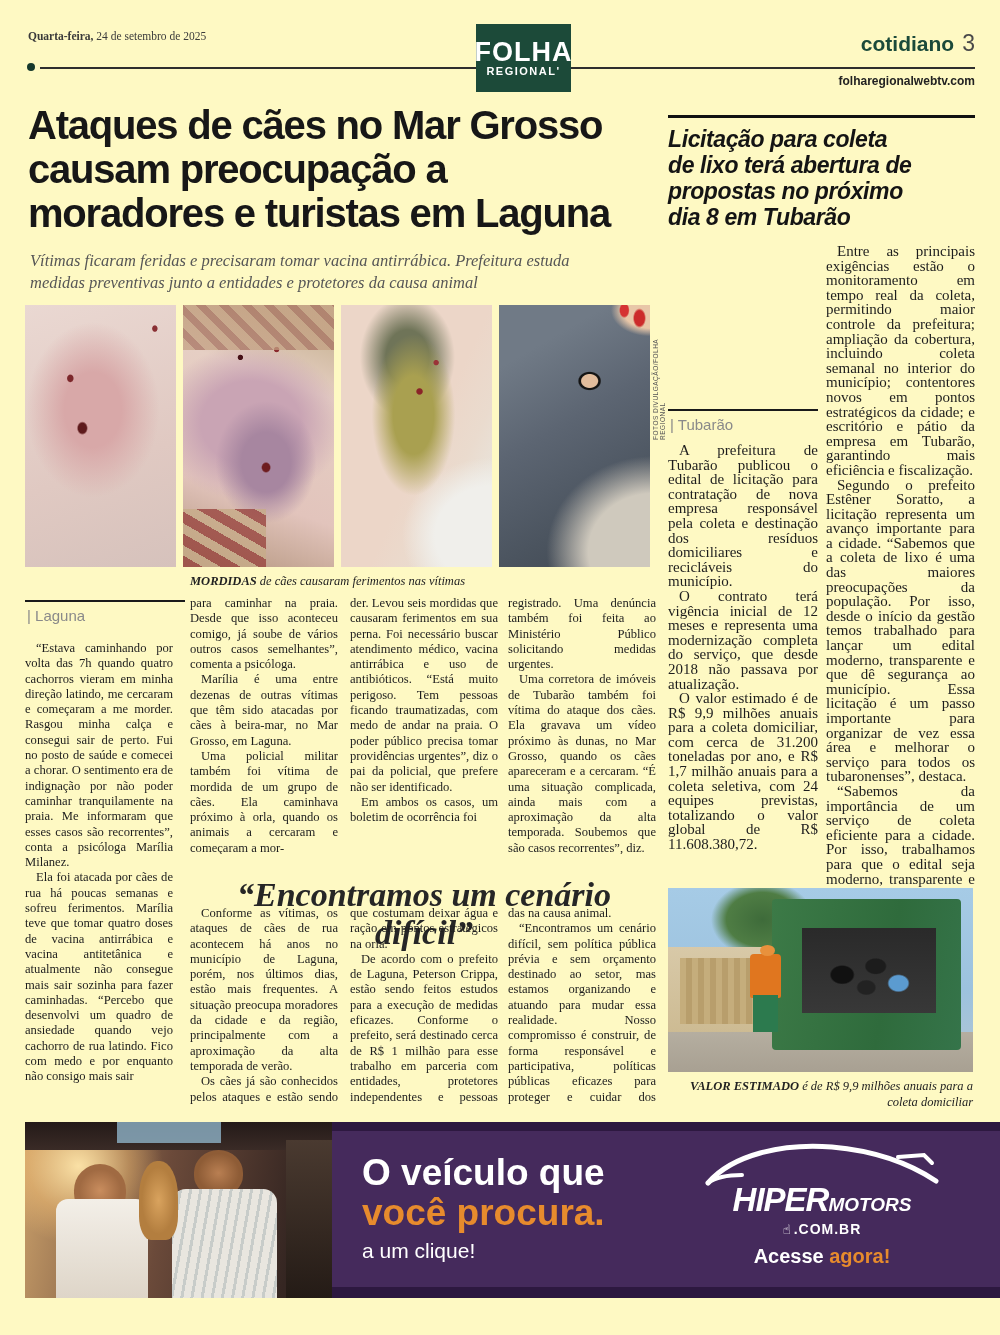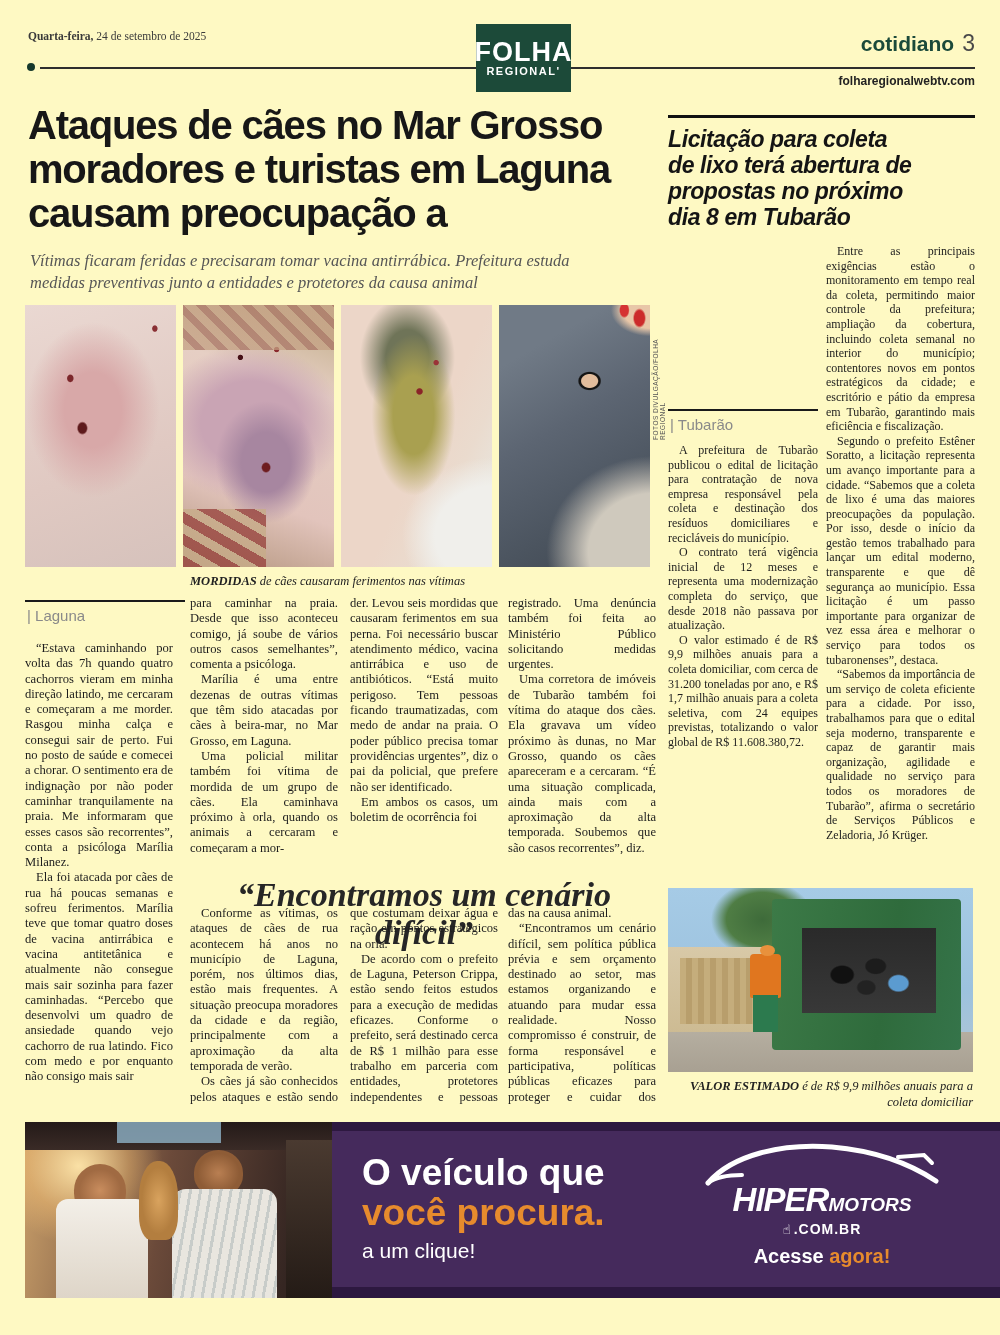--- a/index.html
+++ b/index.html
@@ -73,21 +73,21 @@
   .main-caption b { font-style:italic; }
 
   
   .byline-rule { height:2px; background:#1a1a1a; }
   .byline { font-size:15px; color:#8a8a8a; font-family:"Liberation Sans","DejaVu Sans",sans-serif; }
 
   
   .bodycol { font-size:12.6px; line-height:15.3px; text-align:justify; color:#1d1d1d; overflow:hidden; }
   .bodycol p { margin:0; }
   .bodycol p.ind { text-indent:11px; }
-  .sb-bodycol { font-size:12px; line-height:14.6px; }
+  .sb-bodycol { font-size:15px; line-height:14.6px; }
   .pull-quote { left:190px; top:876px; width:468px; text-align:center; font-weight:bold;
       font-style:italic; font-size:34px; color:#262626; }
 
   
   .sb-kicker-rule { left:668px; top:115px; width:307px; height:3px; background:#111; }
   .sb-headline { left:668px; top:126px; width:312px; font-weight:bold; font-style:italic;
       font-size:23px; line-height:26px; letter-spacing:-0.4px; color:#141414; }
   .sb-deck { left:668px; top:240px; width:155px; font-style:italic; color:#57585a;
       font-size:16px; line-height:20px; }
   .sb-truck { left:668px; top:888px; width:305px; height:184px; overflow:hidden;
@@ -131,22 +131,22 @@
     <div class="logo-l1">FOLHA</div>
     <div class="logo-l2">REGIONAL'</div>
   </div>
   <div class="abs section-wrap sans">
     <span class="section-name">cotidiano</span><span class="page-num">3</span>
   </div>
   <div class="abs website sans">folharegionalwebtv.com</div>
 
   <div class="abs headline sans">
     <div>Ataques de cães no Mar Grosso</div>
+    <div>causam preocupação a</div>
     <div>moradores e turistas em Laguna</div>
-    <div>causam preocupação a</div>
   </div>
   <div class="abs deck">Vítimas ficaram feridas e precisaram tomar vacina antirrábica. Prefeitura estuda medidas preventivas junto a entidades e protetores da causa animal</div>
 
   <div class="abs photo ph1"></div>
   <div class="abs photo ph2"></div>
   <div class="abs photo ph3"></div>
   <div class="abs photo ph4"></div>
   <div class="abs photo-credit">FOTOS DIVULGAÇÃO/FOLHA REGIONAL</div>
   <div class="abs main-caption">
     <b>MORDIDAS</b><span> de cães causaram ferimentos nas vítimas</span>

